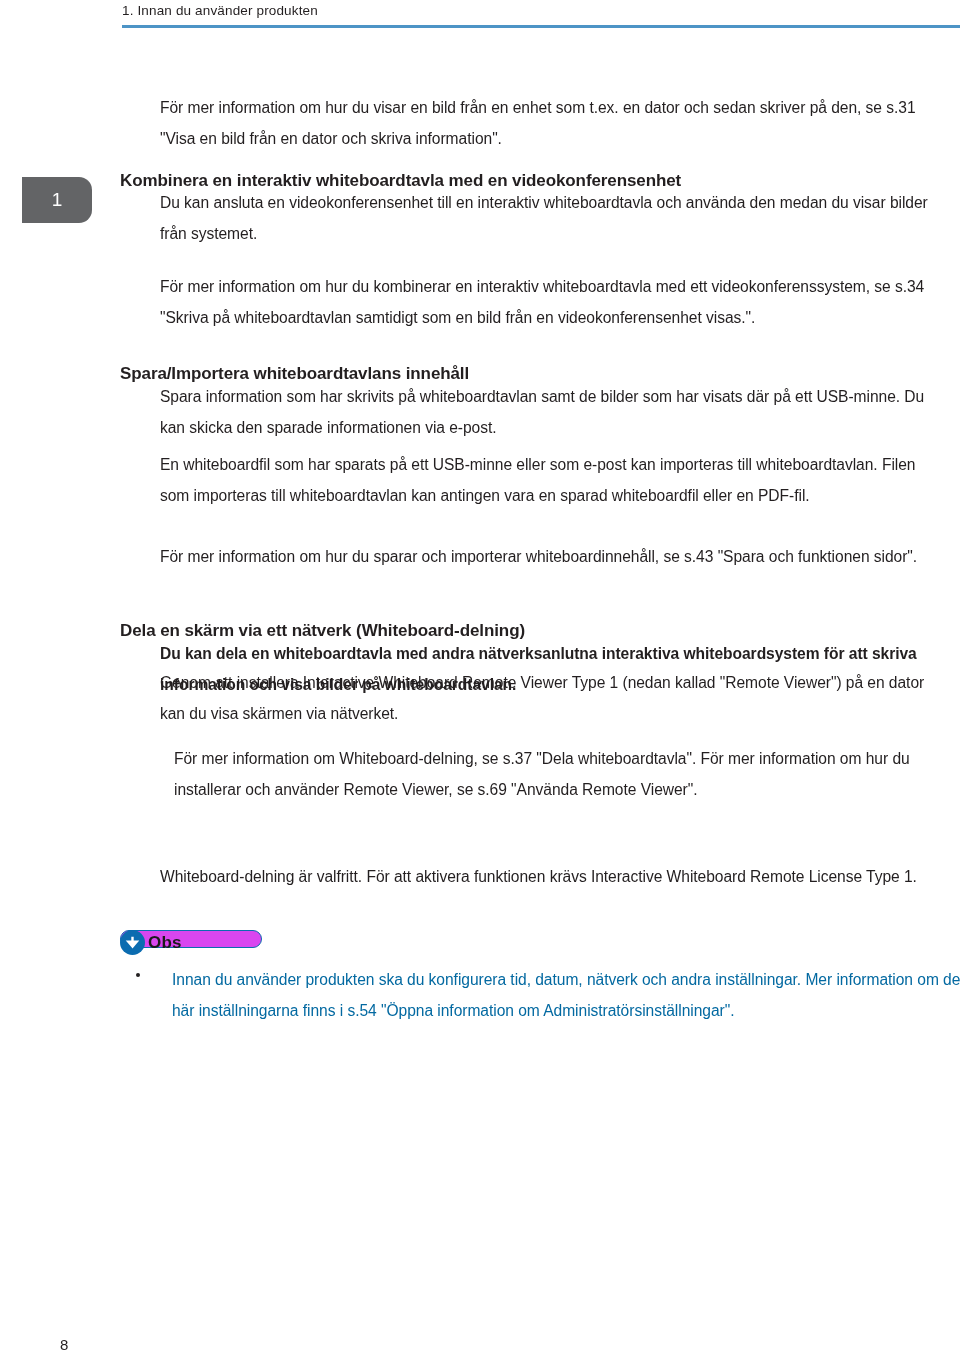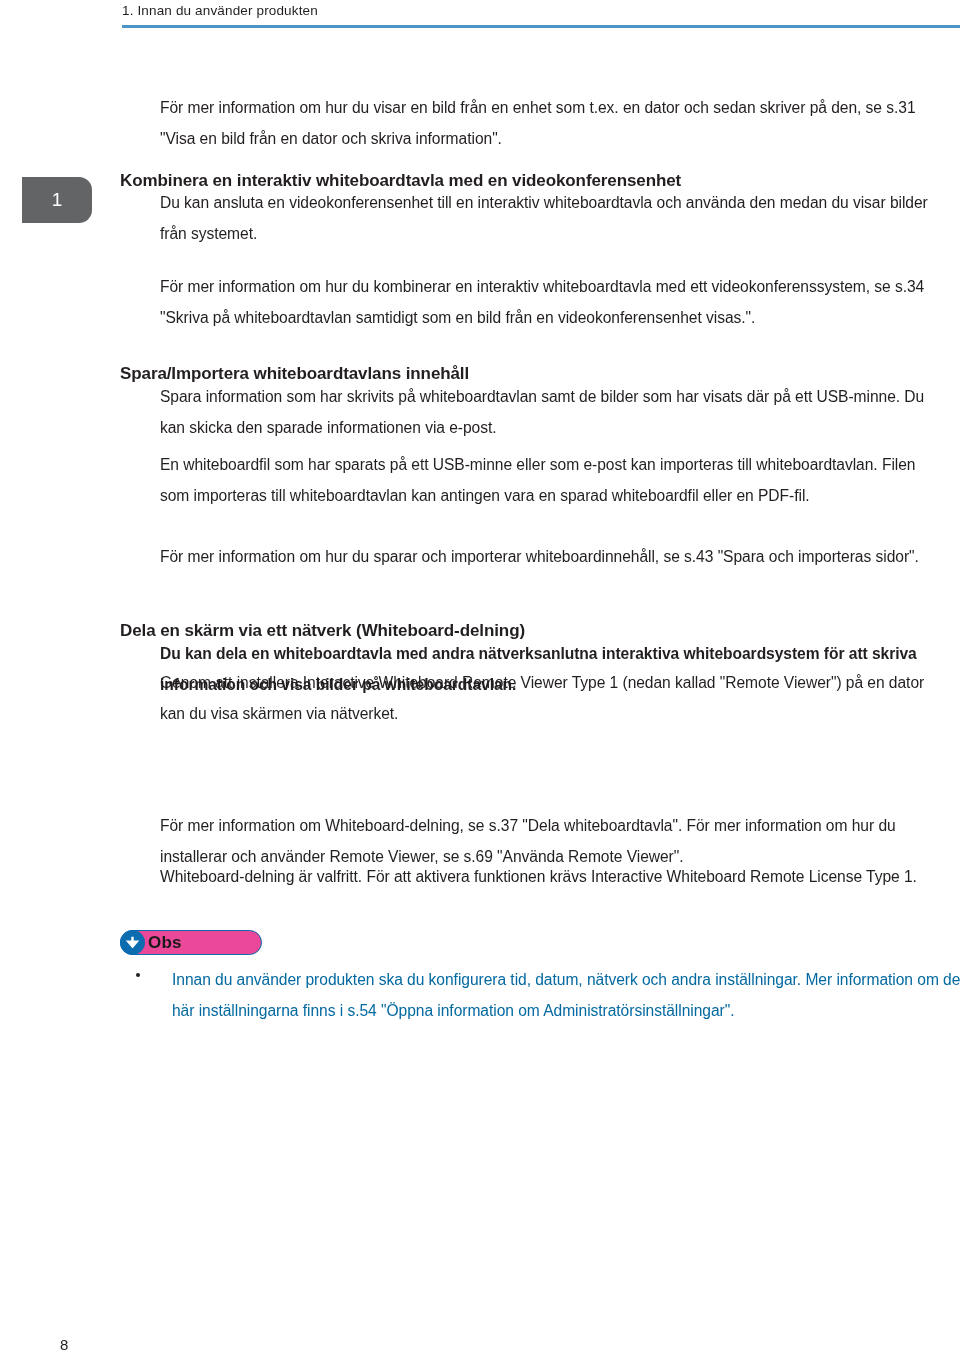--- a/index.html
+++ b/index.html
@@ -94,24 +94,24 @@
     letter-spacing: -0.05px;
     color: #231f20;
   }
 
   
   #obs-badge {
     position: absolute;
     left: 120px;
     top: 930px;
     width: 142px;
-    height: 25px;
+    height: 18px;
     border: 1.6px solid #0b6cb0;
     border-radius: 13px;
-    background: #ec4899;
+    background: #d946ef;
     box-sizing: border-box;
   }
   #obs-badge .obs-circle {
     position: absolute;
     left: -1px;
     top: -1px;
     width: 25px;
     height: 25px;
     border-radius: 50%;
     background: #0b6cb0;
@@ -185,29 +185,29 @@
   <div class="para" style="top:188px;">Du kan ansluta en videokonferensenhet till en interaktiv whiteboardtavla och använda den medan du visar bilder från systemet.</div>
 
   <div class="para" style="top:257px;margin-top:15px;">För mer information om hur du kombinerar en interaktiv whiteboardtavla med ett videokonferenssystem, se s.34 "Skriva på whiteboardtavlan samtidigt som en bild från en videokonferensenhet visas.".</div>
 
   <div class="h2" style="top:348px;">Spara/Importera whiteboardtavlans innehåll</div>
 
   <div class="para" style="top:382px;">Spara information som har skrivits på whiteboardtavlan samt de bilder som har visats där på ett USB-minne. Du kan skicka den sparade informationen via e-post.</div>
 
   <div class="para" style="top:450px;">En whiteboardfil som har sparats på ett USB-minne eller som e-post kan importeras till whiteboardtavlan. Filen som importeras till whiteboardtavlan kan antingen vara en sparad whiteboardfil eller en PDF-fil.</div>
 
-  <div class="para" style="top:542px;">För mer information om hur du sparar och importerar whiteboardinnehåll, se s.43 "Spara och importeras sidor".</div>
+  <div class="para" style="top:542px;">För mer information om hur du sparar och importerar whiteboardinnehåll, se s.43 "Spara och funktionen sidor".</div>
 
   <div class="h2" style="top:605px;text-align:right;">Dela en skärm via ett nätverk (Whiteboard-delning)</div>
 
   <div class="para" style="top:639px;font-weight:bold;">Du kan dela en whiteboardtavla med andra nätverksanlutna interaktiva whiteboardsystem för att skriva information och visa bilder på whiteboardtavlan.</div>
 
   <div class="para" style="top:668px;">Genom att installera Interactive Whiteboard Remote Viewer Type 1 (nedan kallad "Remote Viewer") på en dator kan du visa skärmen via nätverket.</div>
 
-  <div class="para" style="top:811px;">För mer information om Whiteboard-delning, se s.37 "Dela whiteboardtavla". För mer information om hur du installerar och använder Remote Viewer, se s.69 "Använda Remote Viewer".</div>
+  <div class="para" style="top:744px;margin-left:14px;">För mer information om Whiteboard-delning, se s.37 "Dela whiteboardtavla". För mer information om hur du installerar och använder Remote Viewer, se s.69 "Använda Remote Viewer".</div>
 
   <div class="para" style="top:862px;">Whiteboard-delning är valfritt. För att aktivera funktionen krävs Interactive Whiteboard Remote License Type 1.</div>
 
   <div id="obs-badge">
     <span class="obs-circle">
       <svg width="15" height="15" viewBox="0 0 15 15" aria-hidden="true">
         <path d="M7.5 1.8 v7.0 M7.5 11.6 L3.3 6.6 h8.4 Z" fill="#ffffff" stroke="#ffffff" stroke-width="2.4" stroke-linecap="butt"></path>
       </svg>
     </span>
     <span class="obs-label">Obs</span>

